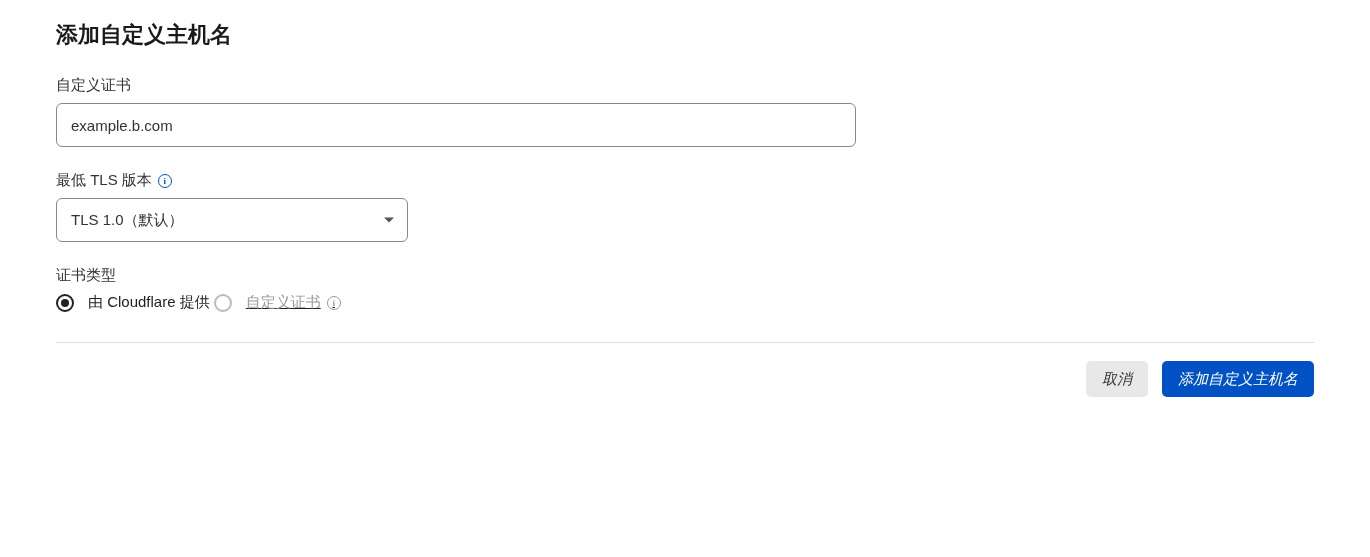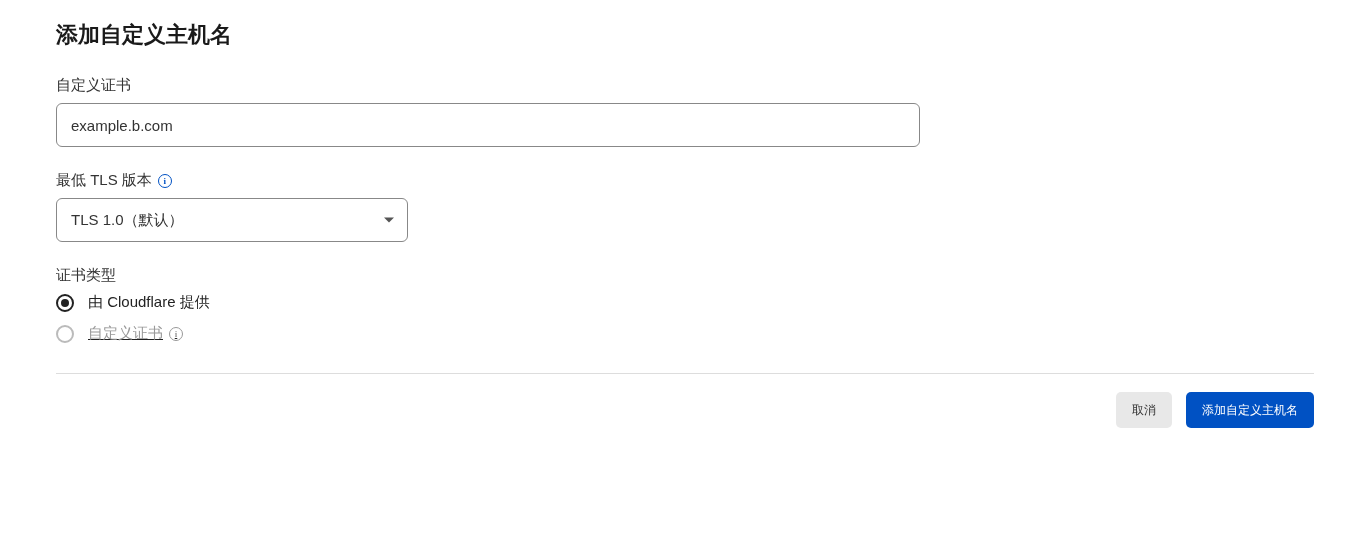--- a/index.html
+++ b/index.html
@@ -45,21 +45,21 @@
       color: #0051c3;
       font-size: 9px;
       font-weight: 600;
       font-family: Georgia, serif;
     }
     .info-icon.disabled {
       border-color: #999;
       color: #999;
     }
     .text-input {
-      width: 864px;
+      width: 800px;
       height: 44px;
       padding: 0 14px;
       font-size: 15px;
       color: #333;
       border: 1px solid #888;
       border-radius: 6px;
       outline: none;
       background: #fff;
     }
     .select-wrapper {
@@ -86,22 +86,22 @@
       transform: translateY(-50%);
       pointer-events: none;
       width: 0;
       height: 0;
       border-left: 5px solid transparent;
       border-right: 5px solid transparent;
       border-top: 5px solid #555;
     }
     .radio-group {
       display: flex;
-      flex-direction: column;
-      gap: 12px;
+      flex-direction: row;
+      gap: 4px;
     }
     .radio-item {
       display: flex;
       align-items: center;
       gap: 14px;
       cursor: pointer;
     }
     .radio-item.disabled {
       cursor: not-allowed;
       text-decoration: underline;
@@ -143,26 +143,27 @@
     }
     .footer {
       display: flex;
       justify-content: flex-end;
       gap: 14px;
       padding: 18px 0 0 0;
     }
     .btn {
       height: 36px;
       padding: 0 16px;
-      font-size: 12px;
+      font-size: 15px;
       border-radius: 5px;
       cursor: pointer;
       border: none;
       display: flex;
       align-items: center;
+      font-style: italic;
     }
     .btn-secondary {
       background: #e8e8e8;
       color: #333;
     }
     .btn-primary {
       background: #0051c3;
       color: #fff;
     }
   </style>

